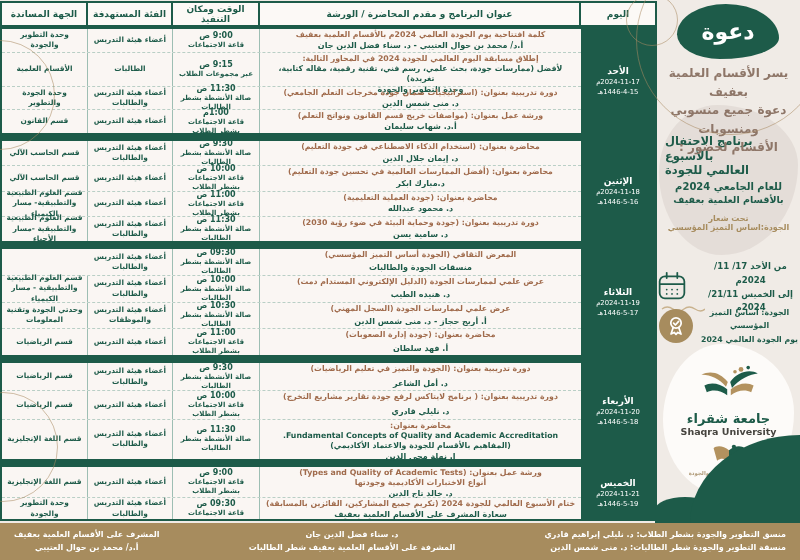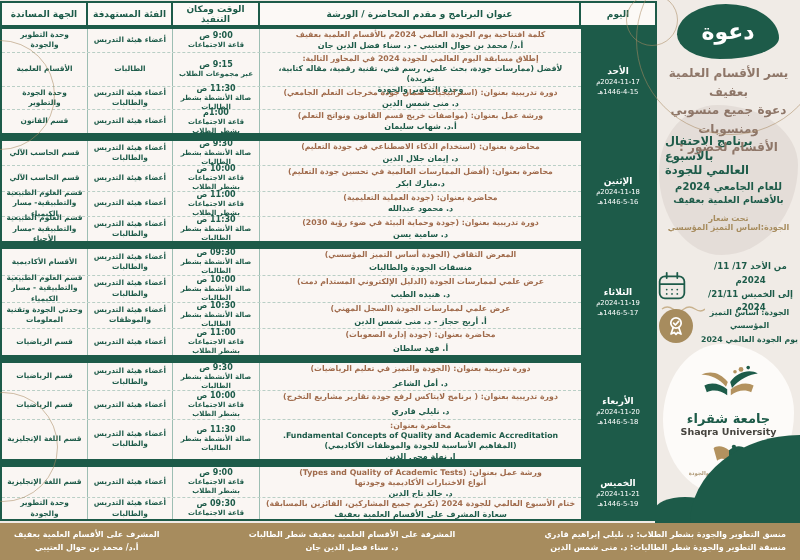--- a/index.html
+++ b/index.html
@@ -242,21 +242,20 @@
         <div class="row">
           <div class="c title">
             <div class="t1">المعرض الثقافي (الجودة أساس التميز المؤسسي)</div>
             <div class="tp">منسقات الجودة والطالبات</div>
           </div>
           <div class="c time">
             <div class="tv">09:30 ص</div>
             <div class="pl">صالة الأنشطة بشطر الطالبات</div>
           </div>
           <div class="c target">أعضاء هيئة التدريس والطالبات</div>
-          <div class="c support">الأقسام الأكاديمية</div>
         </div>
         <div class="row">
           <div class="c title">
             <div class="t1">عرض علمي لممارسات الجودة   (الدليل الإلكتروني المستدام دمت)</div>
             <div class="tp">د. هنيده الطيب</div>
           </div>
           <div class="c time">
             <div class="tv">10:00 ص</div>
             <div class="pl">صالة الأنشطة بشطر الطالبات</div>
           </div>
@@ -319,21 +318,21 @@
             <div class="tv">10:00 ص</div>
             <div class="pl">قاعة الاجتماعات بشطر الطلاب</div>
           </div>
           <div class="c target">أعضاء هيئة التدريس</div>
           <div class="c support">قسم الرياضيات</div>
         </div>
         <div class="row tall">
           <div class="c title">
             <div class="t1">محاضرة بعنوان:</div>
             <div class="t2">Fundamental Concepts of Quality and  Academic Accreditation.
-(المفاهيم الأساسية للجودة والموظفات الأكاديمي)</div>
+(المفاهيم بالأقسام للجودة والاعتماد الأكاديمي)</div>
             <div class="tp">ا. نهلة محي الدين</div>
           </div>
           <div class="c time">
             <div class="tv">11:30 ص</div>
             <div class="pl">صالة الأنشطة بشطر الطالبات</div>
           </div>
           <div class="c target">أعضاء هيئة التدريس والطالبات</div>
           <div class="c support">قسم اللغة الإنجليزية</div>
         </div>
       </div>
@@ -459,22 +458,22 @@
 
   <div class="wave2"></div>
   <div class="wave"></div>
 
   <div class="footer">
     <div class="f-sec f-right">
       <div>منسق التطوير والجودة بشطر الطلاب: د. نليلي إبراهيم قادري</div>
       <div>منسقة التطوير والجودة شطر الطالبات: د. منى شمس الدين</div>
     </div>
     <div class="f-sec f-center">
+      <div>د. سناء فضل الدين جان</div>
       <div>المشرفة على الأقسام العلمية بعفيف شطر الطالبات</div>
-      <div>د. سناء فضل الدين جان</div>
     </div>
     <div class="f-sec f-left">
       <div>المشرف على الأقسام العلمية بعفيف</div>
       <div>أ.د/ محمد بن حوال العتيبي</div>
     </div>
   </div>
 
 </div>
 
 </body></html>

